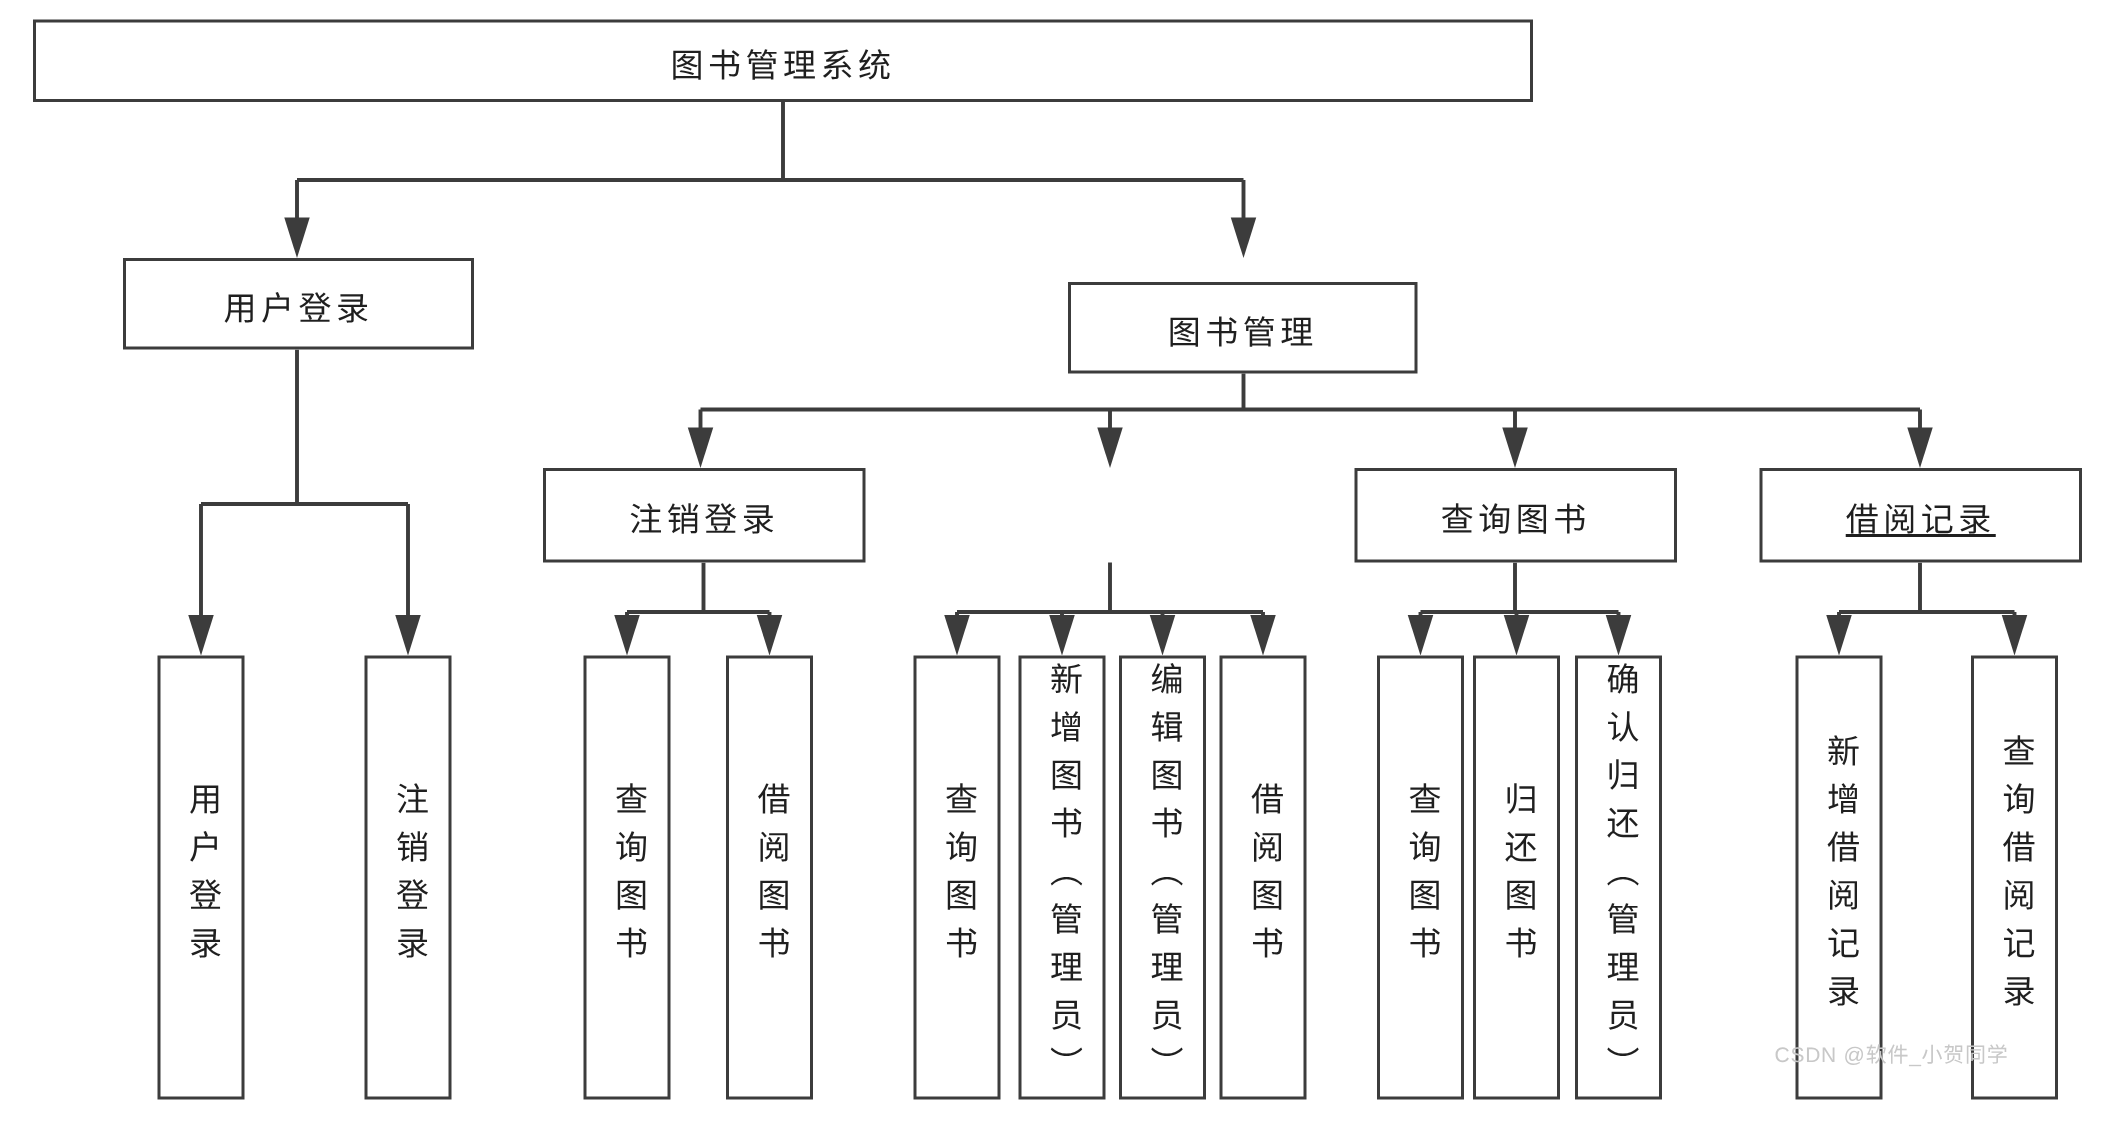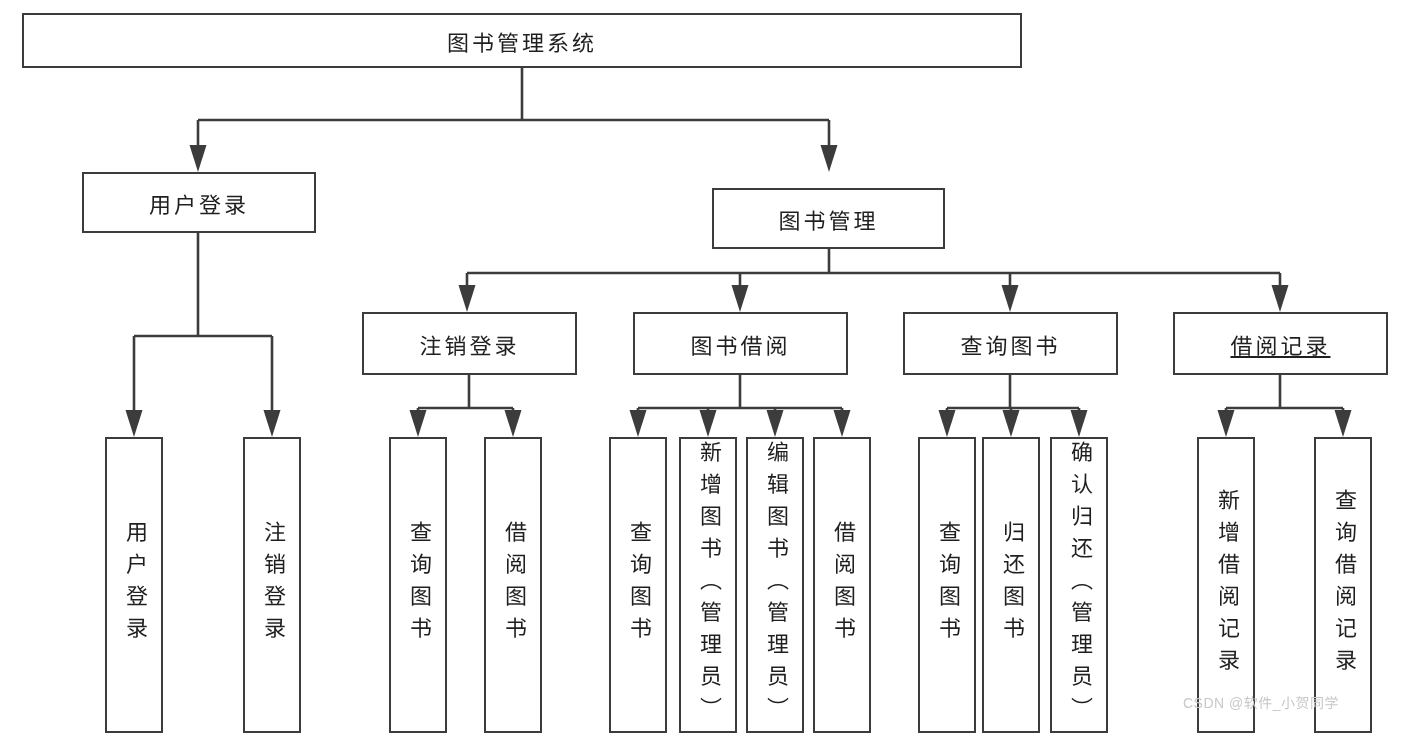--- a/index.html
+++ b/index.html
@@ -100,21 +100,20 @@
       <polygon stroke="none" points="1334.5,410 1351.5,410 1343,437"></polygon>
     </g>
   </svg>
 
   <div class="node" style="left:22px; top:13px; width:1000px; height:55px;">图书管理系统</div>
 
   <div class="node" style="left:82px; top:172px; width:234px; height:61px;">用户登录</div>
   <div class="node" style="left:712px; top:188px; width:233px; height:61px;">图书管理</div>
 
   <div class="node" style="left:362px; top:312px; width:215px; height:63px;">注销登录</div>
-  <div class="node" style="left:633px; top:312px; width:215px; height:63px;">图书借阅</div>
   <div class="node" style="left:903px; top:312px; width:215px; height:63px;">查询图书</div>
   <div class="node" style="left:1173px; top:312px; width:215px; height:63px;text-decoration:underline;">借阅记录</div>
 
   <div class="node vnode" style="left:105px; top:437px; width:58px; height:296px;">用户登录</div>
   <div class="node vnode" style="left:243px; top:437px; width:58px; height:296px;">注销登录</div>
 
   <div class="node vnode" style="left:389px; top:437px; width:58px; height:296px;">查询图书</div>
   <div class="node vnode" style="left:484px; top:437px; width:58px; height:296px;">借阅图书</div>
 
   <div class="node vnode" style="left:609px; top:437px; width:58px; height:296px;">查询图书</div>

